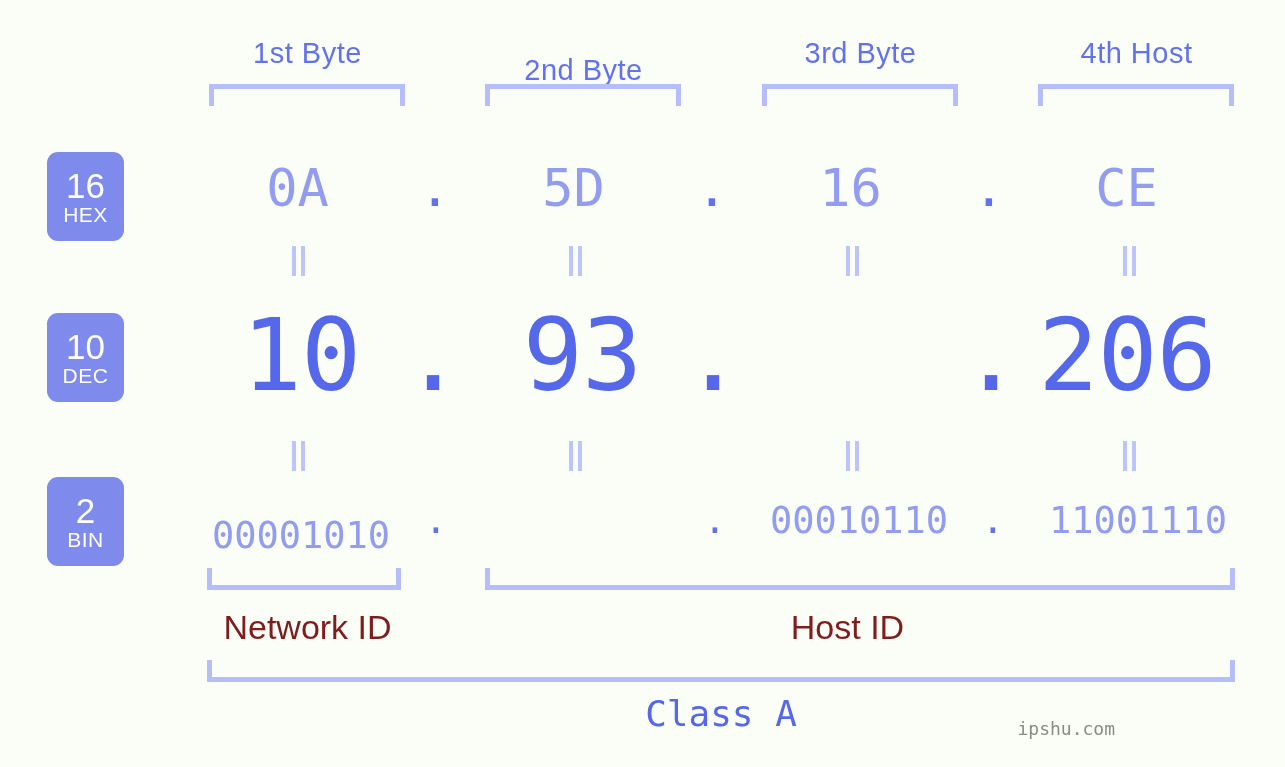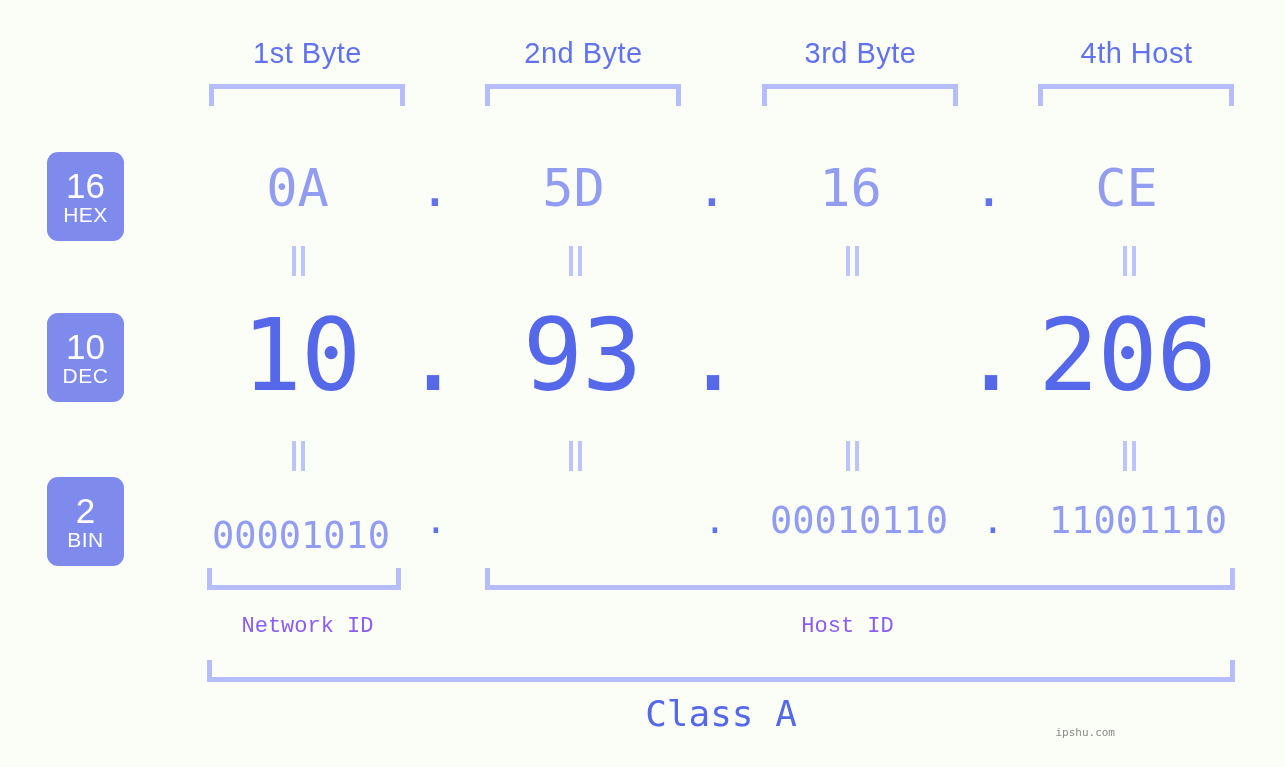--- a/index.html
+++ b/index.html
@@ -155,54 +155,54 @@
     height: 30px;
     background: #bcc4fb;
   }
 
   
   .idlabel {
     position: absolute;
     height: 40px;
     line-height: 40px;
     text-align: center;
-    font-family: Liberation Mono, monospace;
-    font-size: 22px;
-    color: #8b5cf6;
+    font-family: Liberation Sans, sans-serif;
+    font-size: 34px;
+    color: #7f1d1d;
     white-space: nowrap;
   }
   .classlabel {
     position: absolute;
     height: 48px;
     line-height: 48px;
     text-align: center;
     font-family: "DejaVu Sans Mono", monospace;
     font-size: 36px;
     color: #5668ea;
     white-space: nowrap;
   }
 
   
   .watermark {
     position: absolute;
     right: 16px;
     bottom: 28px;
     font-family: "DejaVu Sans Mono", monospace;
-    font-size: 11px;
+    font-size: 18px;
     color: #8a8a8a;
     letter-spacing: 0px;
   }
 </style>
 </head>
 <body>
 
 <div id="stage">
 
   <div class="byte-header" style="left:195px; width:225px;">1st Byte</div>
-  <div class="byte-header" style="left:471px; width:225px;">2nd Byte</div>
+  <div class="byte-header" style="left:471px; width:225px;margin-top:17px;">2nd Byte</div>
   <div class="byte-header" style="left:748px; width:225px;">3rd Byte</div>
   <div class="byte-header" style="left:1024px; width:225px;">4th Host</div>
 
   <div class="bracket bracket-down" style="left:209px; top:84px; width:196px;"></div>
   <div class="bracket bracket-down" style="left:485px; top:84px; width:196px;"></div>
   <div class="bracket bracket-down" style="left:762px; top:84px; width:196px;"></div>
   <div class="bracket bracket-down" style="left:1038px; top:84px; width:196px;"></div>
 
   <div class="badge" style="top:152px;">
     <span class="num">16</span>

